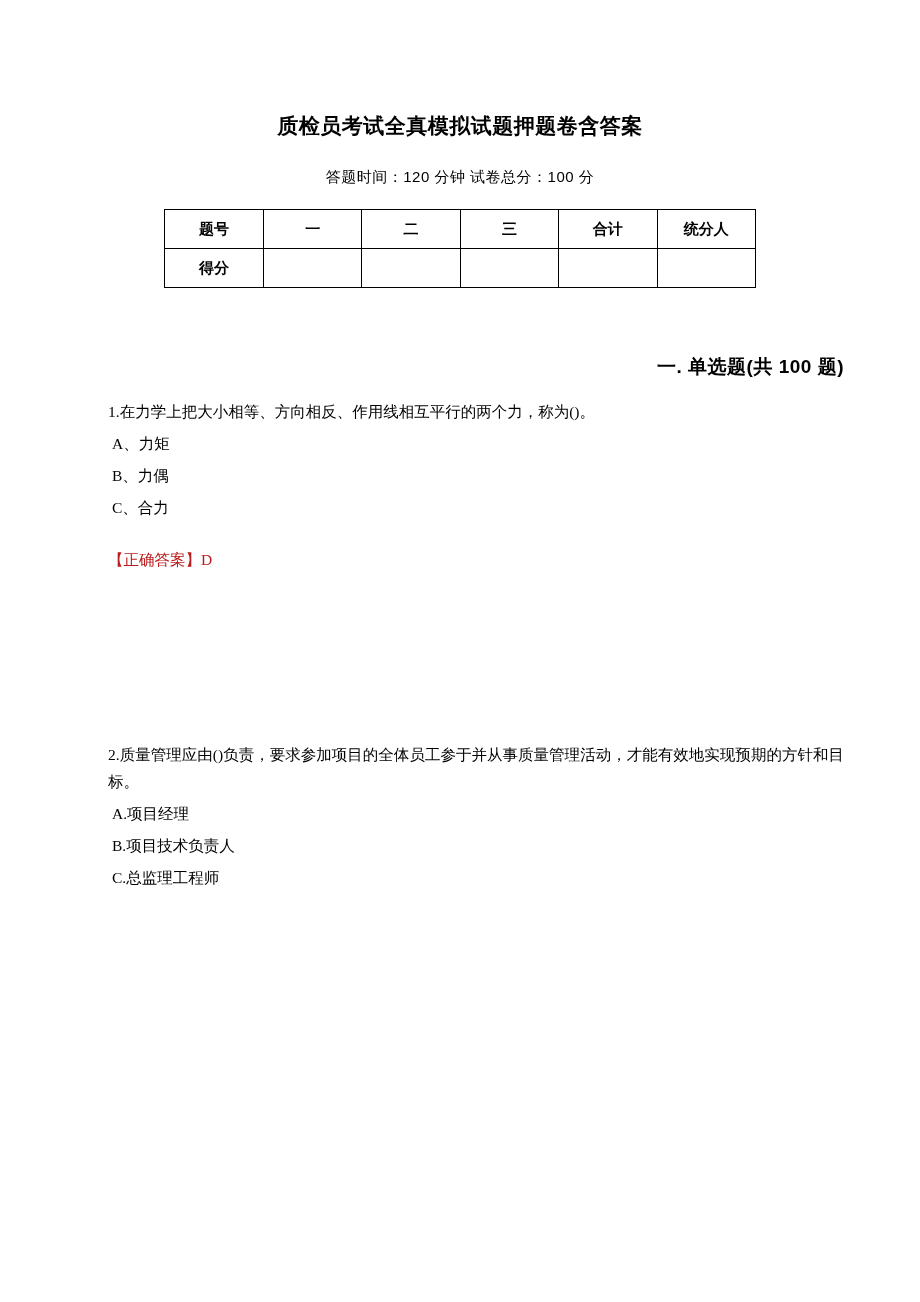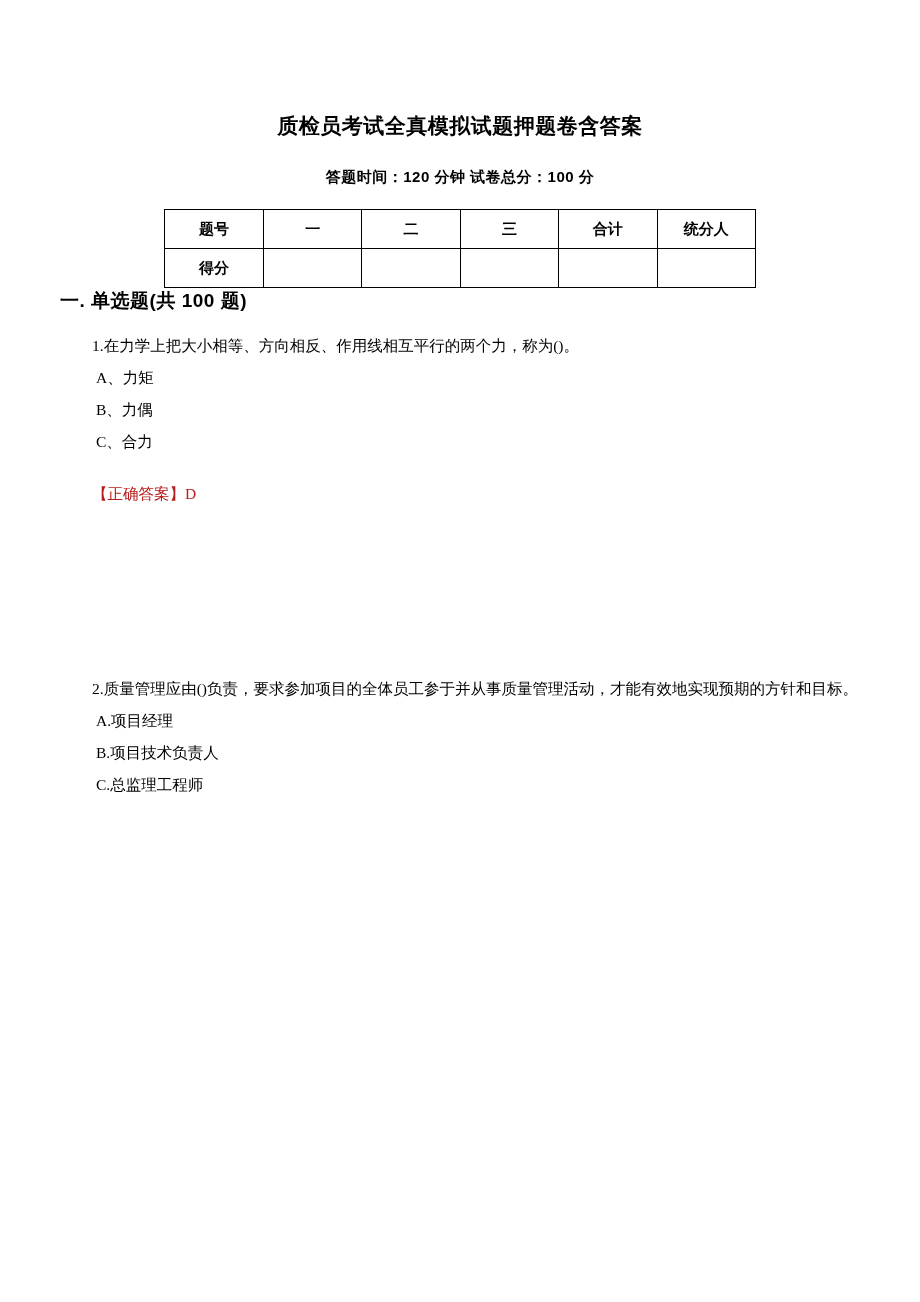--- a/index.html
+++ b/index.html
@@ -13,35 +13,35 @@
     font-family: "Liberation Serif", "DejaVu Serif", serif;
     color: #000000;
     position: relative;
     overflow: hidden;
   }
   .page {
     position: relative;
     width: 920px;
     height: 1086px;
     box-sizing: border-box;
-    padding: 0 60px;
+    padding: 0 76px;
   }
   .doc-title {
     text-align: center;
     font-family: "Liberation Sans", "DejaVu Sans", sans-serif;
     font-weight: bold;
     font-size: 21px;
     letter-spacing: 0.5px;
     margin: 0;
     padding-top: 112px;
   }
   .doc-subtitle {
     text-align: center;
     font-family: "Liberation Sans", "DejaVu Sans", sans-serif;
-    font-weight: bold;
+    font-weight: normal;
     font-size: 15px;
     margin-top: 28px;
     letter-spacing: 0.5px;
   }
   .score-table-wrap {
     margin-top: 22px;
     display: flex;
     justify-content: center;
   }
   table.score-table {
@@ -55,24 +55,26 @@
     text-align: center;
     vertical-align: middle;
     font-family: Liberation Serif, serif;
     font-weight: bold;
     font-size: 15px;
   }
   table.score-table td.label {
     width: 96px;
   }
   .section-heading {
+    margin-top: 66px;
     font-family: "Liberation Sans", "DejaVu Sans", sans-serif;
     font-weight: bold;
     font-size: 19px;
     letter-spacing: 0.5px;
+    text-align: right;
   }
   .question {
     margin-top: 18px;
     margin-left: 32px;
   }
   .q-stem {
     font-size: 15.5px;
     line-height: 1.75;
     text-align: justify;
   }

